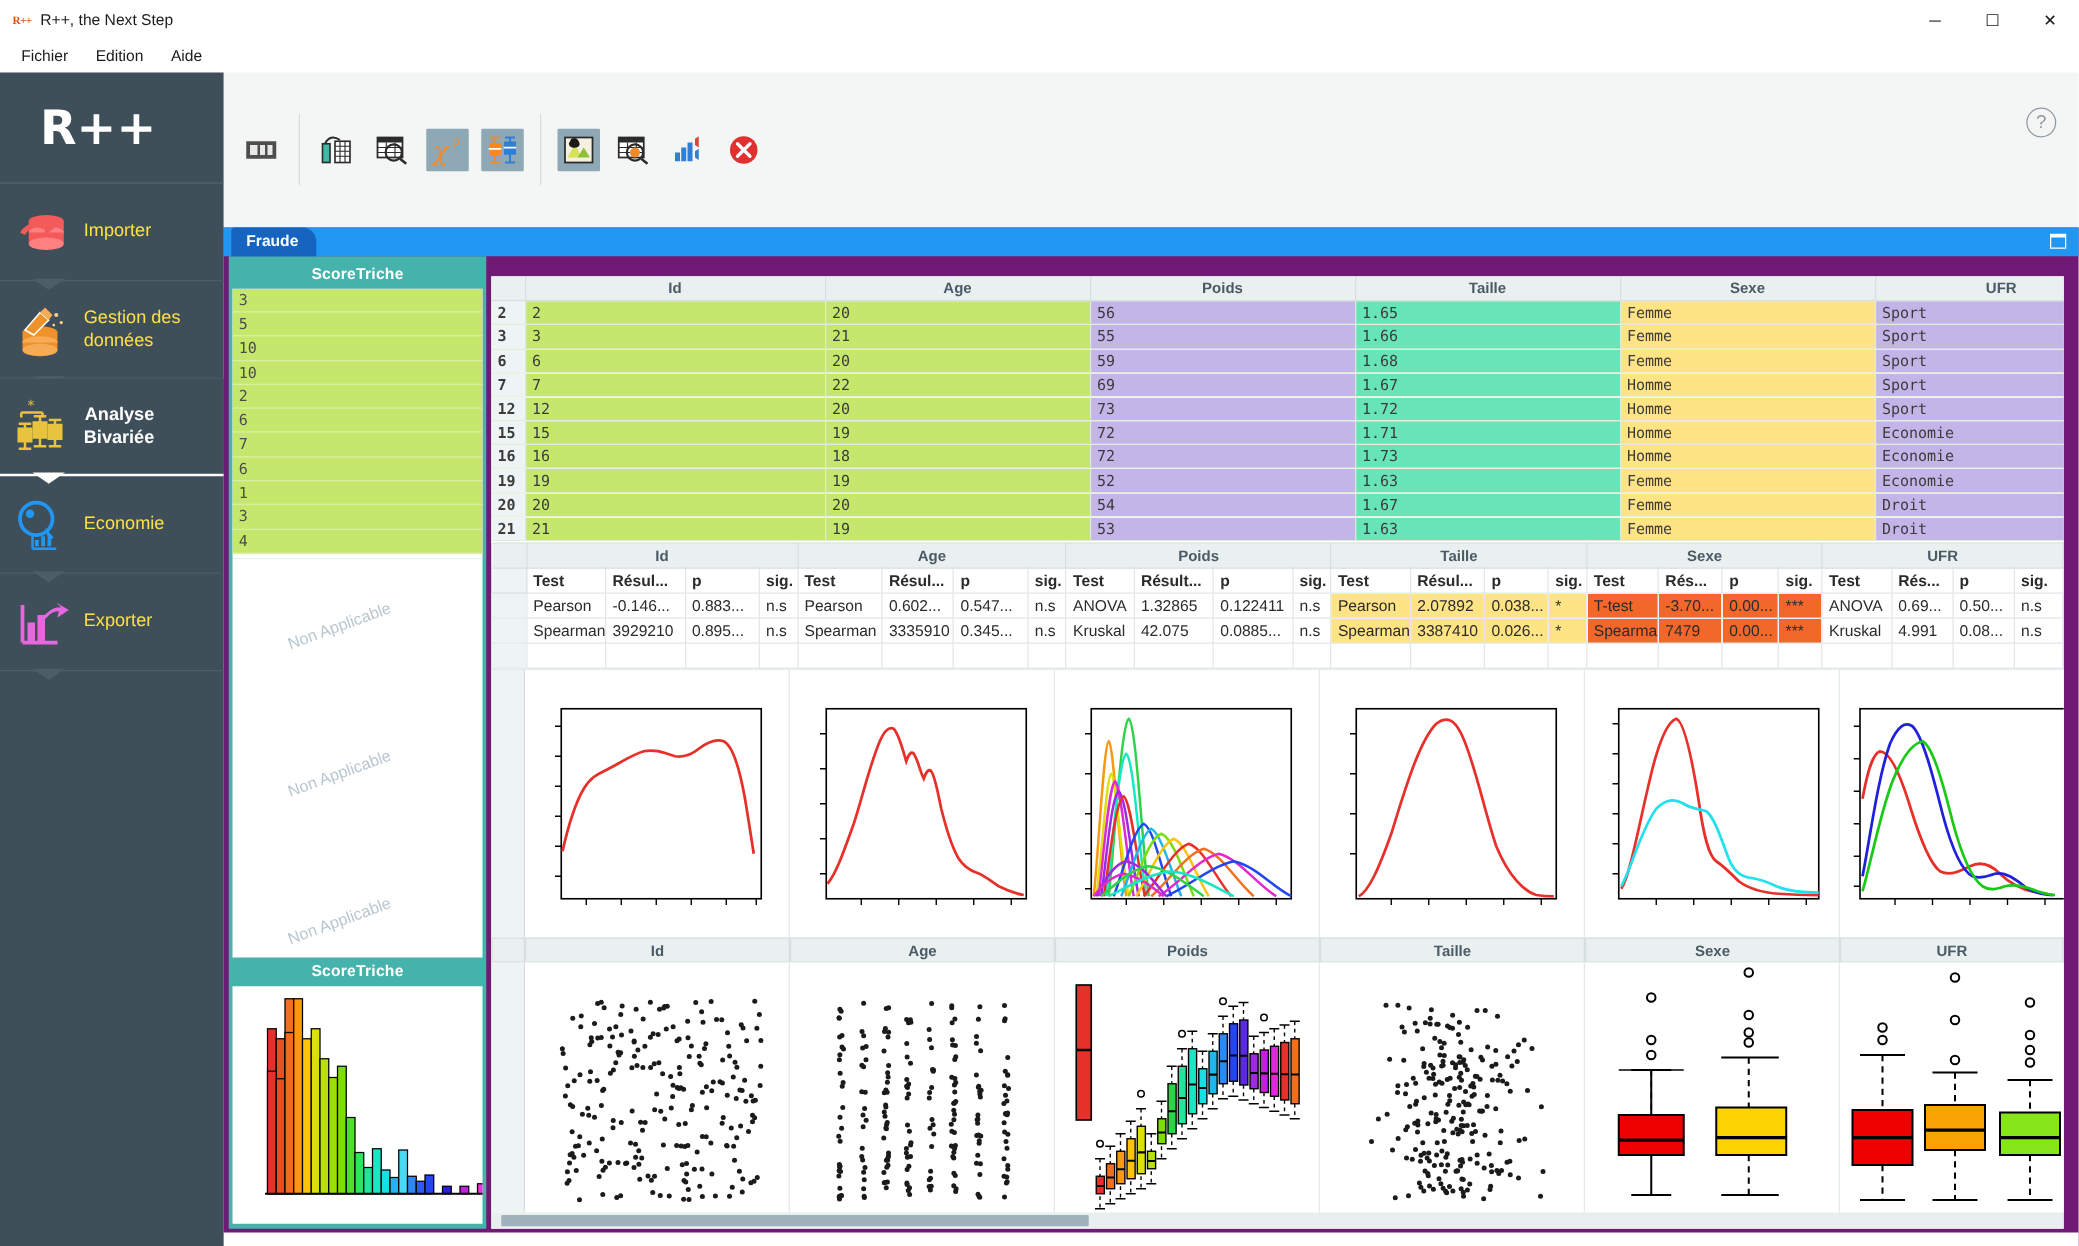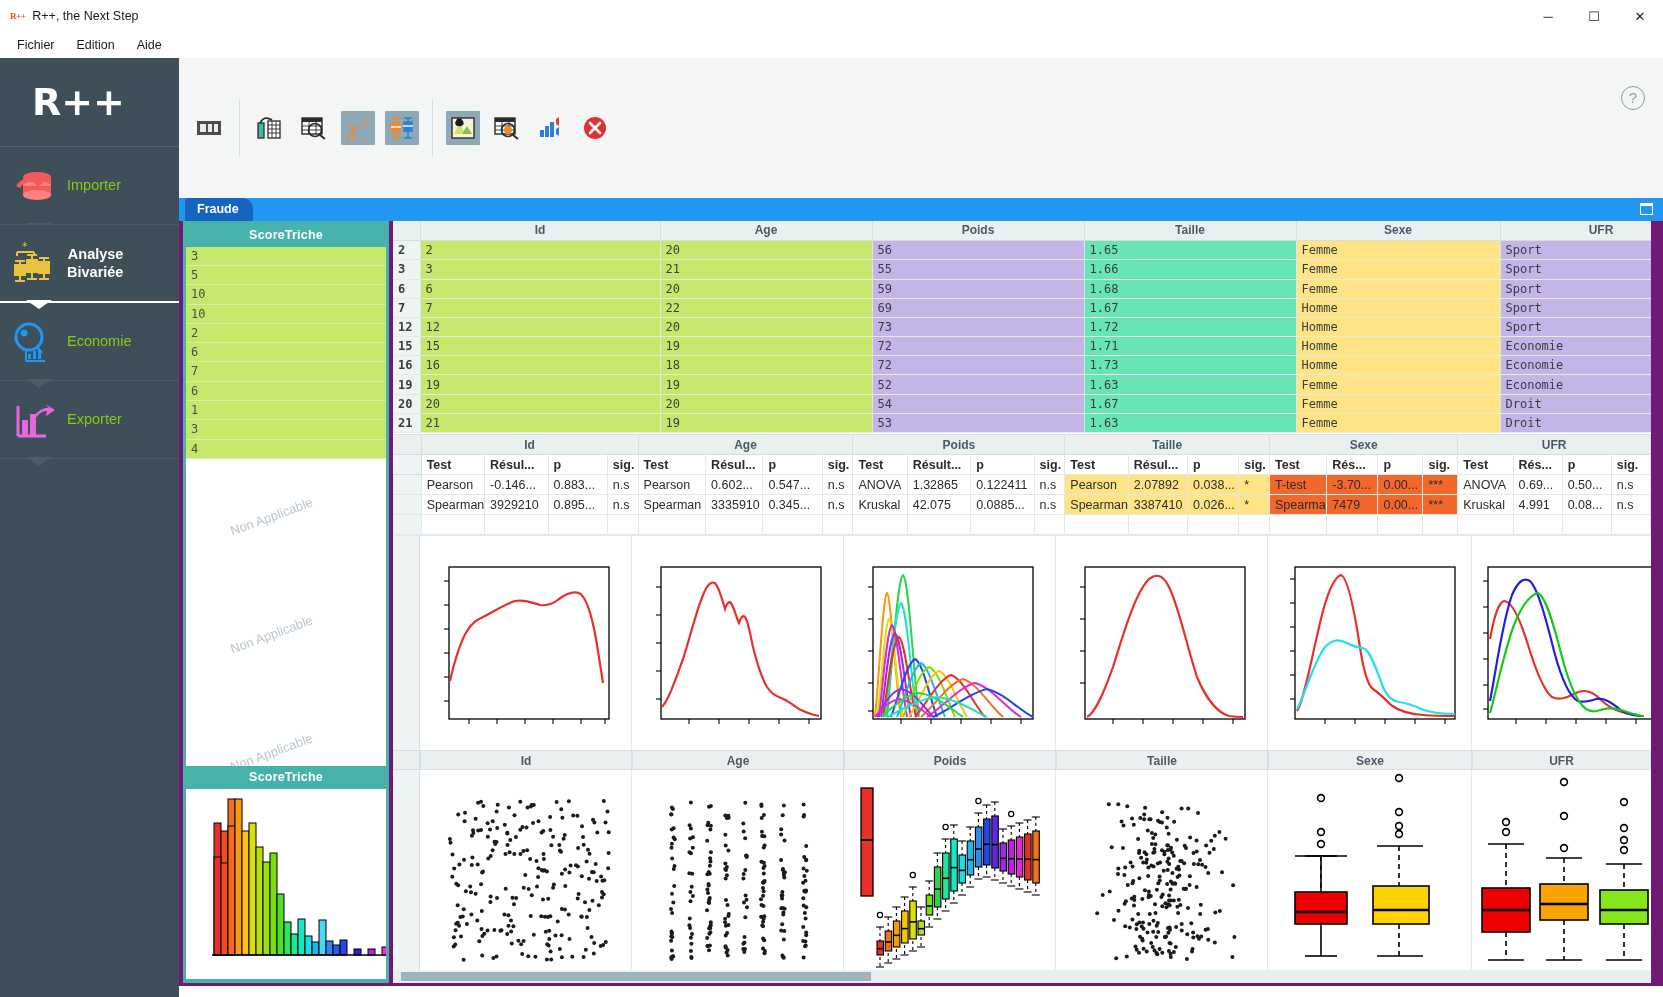--- a/index.html
+++ b/index.html
@@ -55,21 +55,21 @@
     height:89px; display:flex; align-items:center; justify-content:center;
     border-bottom:1px solid #54646d;
   }
   .nav-item{
     height:78px; display:flex; align-items:center; gap:11px;
     padding-left:12px; position:relative; cursor:default;
     border-bottom:1px solid #4c5d67;
   }
   .nav-item .ic{ width:44px; height:44px; flex-shrink:0; display:block; }
   .nav-label{
-    color:#84cc16; font-size:14.5px; line-height:1.25;
+    color:#fde047; font-size:14.5px; line-height:1.25;
   }
   .nav-item.active .nav-label{ color:#ffffff; font-weight:bold;text-align:right; }
   .nav-item.active{ background:#3e4f59; border-bottom:2px solid #ffffff; }
   .nav-item .chev{
     position:absolute; left:26px; bottom:-8px;
     width:0; height:0; border-left:13px solid transparent;
     border-right:13px solid transparent; border-top:9px solid #4c5d67;
   }
   .nav-item.active .chev{ border-top-color:#ffffff; z-index:3; }
   .nav-filler{ flex:1; position:relative; }
@@ -121,21 +121,21 @@
   .na-text{
     position:absolute; color:#b9c6cf; font-size:13px;
     transform:rotate(-20deg); white-space:nowrap;
   }
   .lp-plotbox{ flex:0 0 214px; display:flex; flex-direction:column; padding-bottom:4px; }
   .lp-plot{ background:#ffffff; flex:1; position:relative; margin:0 0 0 0; }
 
   
   .rightpane{
     flex:1; background:#ffffff; display:flex; flex-direction:column;
-    min-width:0; overflow:hidden;
+    min-width:0; overflow:hidden;margin-top:16px;
   }
 
   
   table.grid{ border-collapse:collapse; table-layout:fixed; width:100%; }
   table.grid th{
     background:#eaf0f0; color:#4a5a66; font-size:12px; font-weight:bold;
     height:20px; border:1px solid #d6dfdf; border-top:none;
     text-align:center;
   }
   table.grid td{
@@ -254,20 +254,39 @@
           <ellipse cx="25" cy="22" rx="14" ry="5" fill="#ff8080"></ellipse>
           <rect x="11" y="22" width="28" height="9" fill="#f35b5b"></rect>
           <ellipse cx="25" cy="31" rx="14" ry="5" fill="#ff8080"></ellipse>
           <path d="M4 22 q8 -12 20 -4 l-3 -5 l11 5 l-9 7 l1 -5 q-10 -6 -16 4 z" fill="#f35b5b"></path>
         </svg>
       </span>
       <span class="nav-label">Importer</span>
       <span class="chev"></span>
     </div>
 
+    <div class="nav-item">
+      <span class="ic">
+        <svg width="44" height="44" viewBox="0 0 44 44">
+          <ellipse cx="20" cy="24" rx="14" ry="5" fill="#f0922b"></ellipse>
+          <rect x="6" y="24" width="28" height="8" fill="#f0922b"></rect>
+          <ellipse cx="20" cy="32" rx="14" ry="5" fill="#f7ab55"></ellipse>
+          <rect x="6" y="32" width="28" height="6" fill="#f0922b"></rect>
+          <ellipse cx="20" cy="38" rx="14" ry="5" fill="#f7ab55"></ellipse>
+          <path d="M8 22 L20 8 L27 14 L15 26 z" fill="#f0922b" stroke="#ffffff" stroke-width="1.2"></path>
+          <path d="M20 8 L24 4 L30 10 L27 14 z" fill="#f7ab55"></path>
+          <circle cx="33" cy="10" r="1.6" fill="#ffd08a"></circle>
+          <circle cx="37" cy="16" r="1.3" fill="#ffd08a"></circle>
+          <circle cx="31" cy="18" r="1.1" fill="#ffd08a"></circle>
+        </svg>
+      </span>
+      <span class="nav-label" style="white-space:pre-line">Gestion des
+données</span>
+      <span class="chev"></span>
+    </div>
 
     <div class="nav-item active">
       <span class="ic">
         <svg width="44" height="44" viewBox="0 0 44 44">
           <g stroke="#e8c33c" stroke-width="2" fill="none">
             <line x1="8" y1="20" x2="8" y2="40"></line>
               <rect x="3" y="24" width="10" height="10" fill="#e8c33c"></rect>
             <line x1="3" y1="20" x2="13" y2="20"></line>
               <line x1="3" y1="40" x2="13" y2="40"></line>
             <line x1="20" y1="14" x2="20" y2="38"></line>

